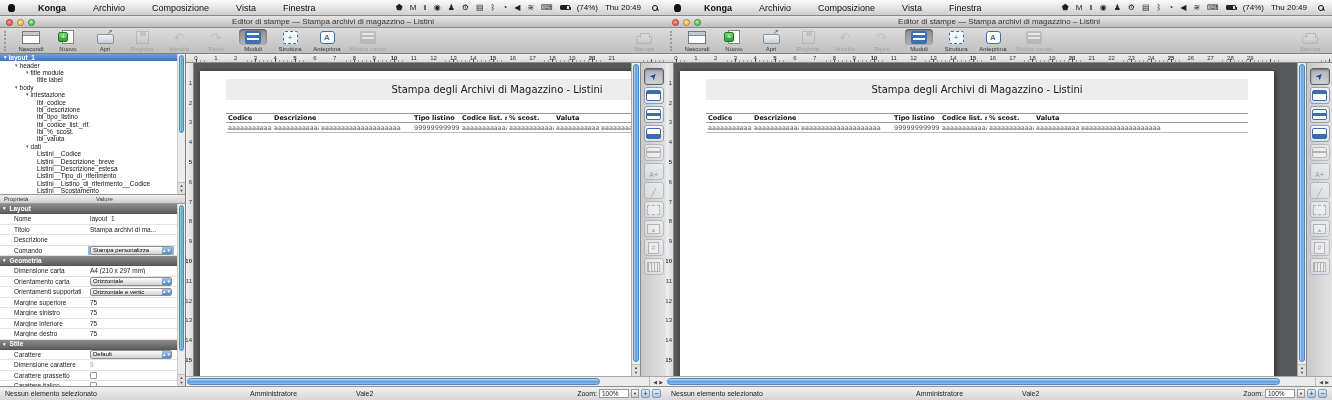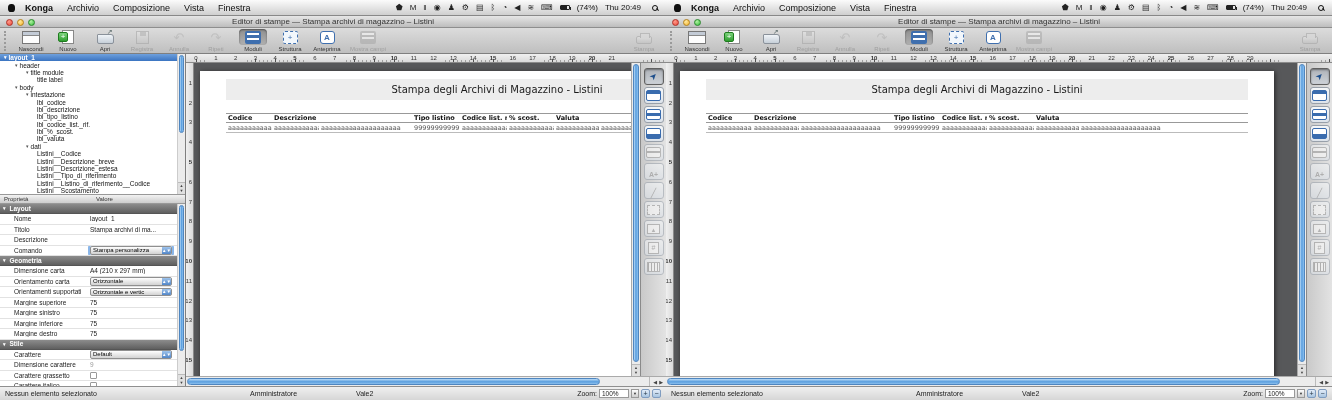--- a/index.html
+++ b/index.html
@@ -6,21 +6,21 @@
   html,body { background:#222; }
   body { font-family:"Liberation Sans", sans-serif; }
   .screen { width:1332px; height:400px; display:flex; background:#000; }
   .half { width:666px; height:400px; position:relative; overflow:hidden; background:#fff; display:flex; flex-direction:column; }
 
   
   .mb { height:16px; background:linear-gradient(#fbfbfb,#cfcfcf); border-bottom:1px solid #888;
         display:flex; align-items:center; padding:0 8px; font-size:9px; color:#111; flex:0 0 16px; }
   .apple { width:7px; height:8px; background:#111; border-radius:45% 45% 42% 42%; margin-right:10px; flex:0 0 auto; }
   .mb-menus { display:flex; align-items:center; }
-  .mb-menu { margin-right:14px; white-space:nowrap; }
+  .mb-menu { margin-right:14px; white-space:nowrap;margin-left:13px; }
   .mb-menu.app { font-weight:bold; }
   .mb-right { margin-left:auto; display:flex; align-items:center; gap:7px; }
   .mb-ic { font-size:8px; line-height:9px; color:#222; }
   .batt { width:10px; height:5px; border:1px solid #222; border-radius:1px; position:relative; }
   .batt::before { content:""; position:absolute; left:0; top:0; bottom:0; width:6px; background:#222; }
   .batt::after { content:""; position:absolute; right:-2px; top:1px; width:1px; height:3px; background:#222; }
   .mb-batttext, .mb-clock { font-size:8px; }
   .spot { width:6px; height:6px; border:1.2px solid #111; border-radius:50%; position:relative; margin-left:4px; }
   .spot::after { content:""; position:absolute; width:3px; height:1.2px; background:#111; transform:rotate(45deg); right:-2px; bottom:-1px; }
 

